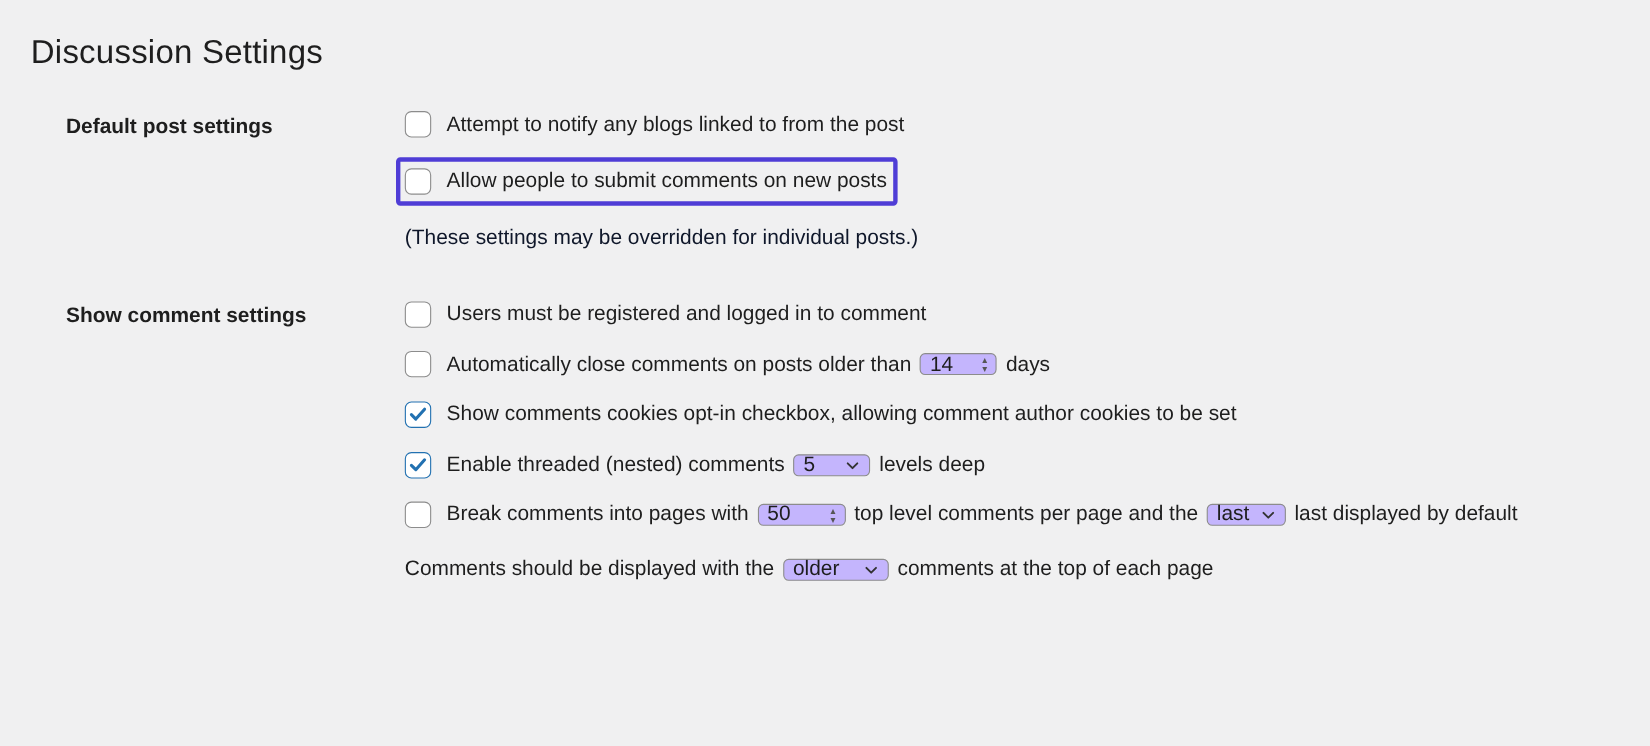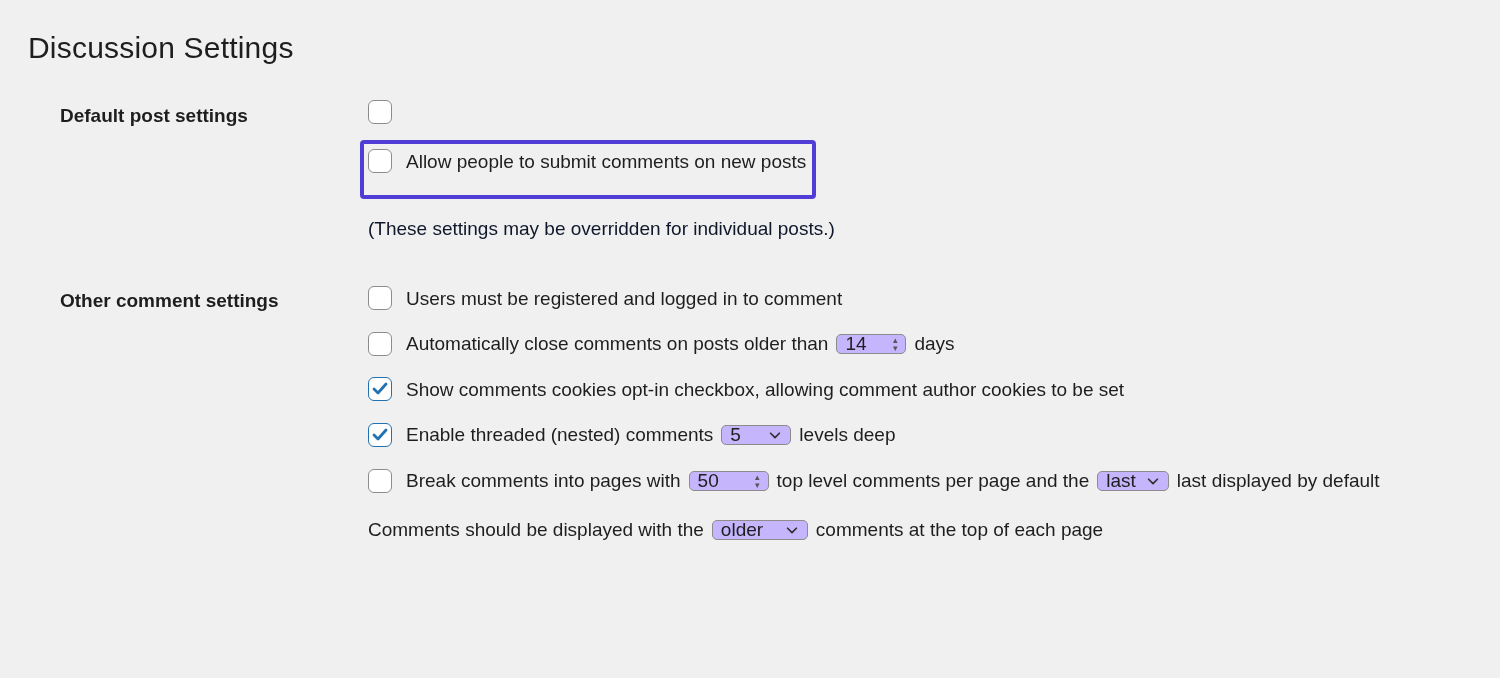--- a/index.html
+++ b/index.html
@@ -41,21 +41,21 @@
     display:flex;
     align-items:center;
     flex-wrap:wrap;
     gap:0;
     margin-bottom:14px;
     padding:2px 0;
   }
   .option-line.highlighted{
     border:4px solid var(--highlight);
     border-radius:4px;
-    padding:4px 6px 20px 4px;
+    padding:4px 6px 4px 4px;
     margin-left:-8px;
     display:inline-flex;
     margin-bottom:10px;
     justify-content:space-between;
   }
   .chk{
     position:relative;
     width:24px;height:24px;
     border:1.5px solid var(--border);
     border-radius:6px;
@@ -101,36 +101,37 @@
 <div class="settings-table">
 
   <div class="settings-row">
     <div class="row-label">Default post settings</div>
     <div class="row-body">
 
       <div class="option-line">
         <span class="chk">
           
         </span>
+        <span class="lbl">Attempt to notify any blogs linked to from the post</span>
       </div>
 
 
       <div class="option-line highlighted">
         <span class="chk">
           
         </span>
         <span class="lbl">Allow people to submit comments on new posts</span>
       </div>
 
       <div class="note">(These settings may be overridden for individual posts.)</div>
     </div>
   </div>
 
   <div class="settings-row">
-    <div class="row-label">Other comment settings</div>
+    <div class="row-label">Show comment settings</div>
     <div class="row-body">
 
 
       <div class="option-line">
         <span class="chk">
           
         </span>
         <span class="lbl">Users must be registered and logged in to comment</span>
       </div>
 

